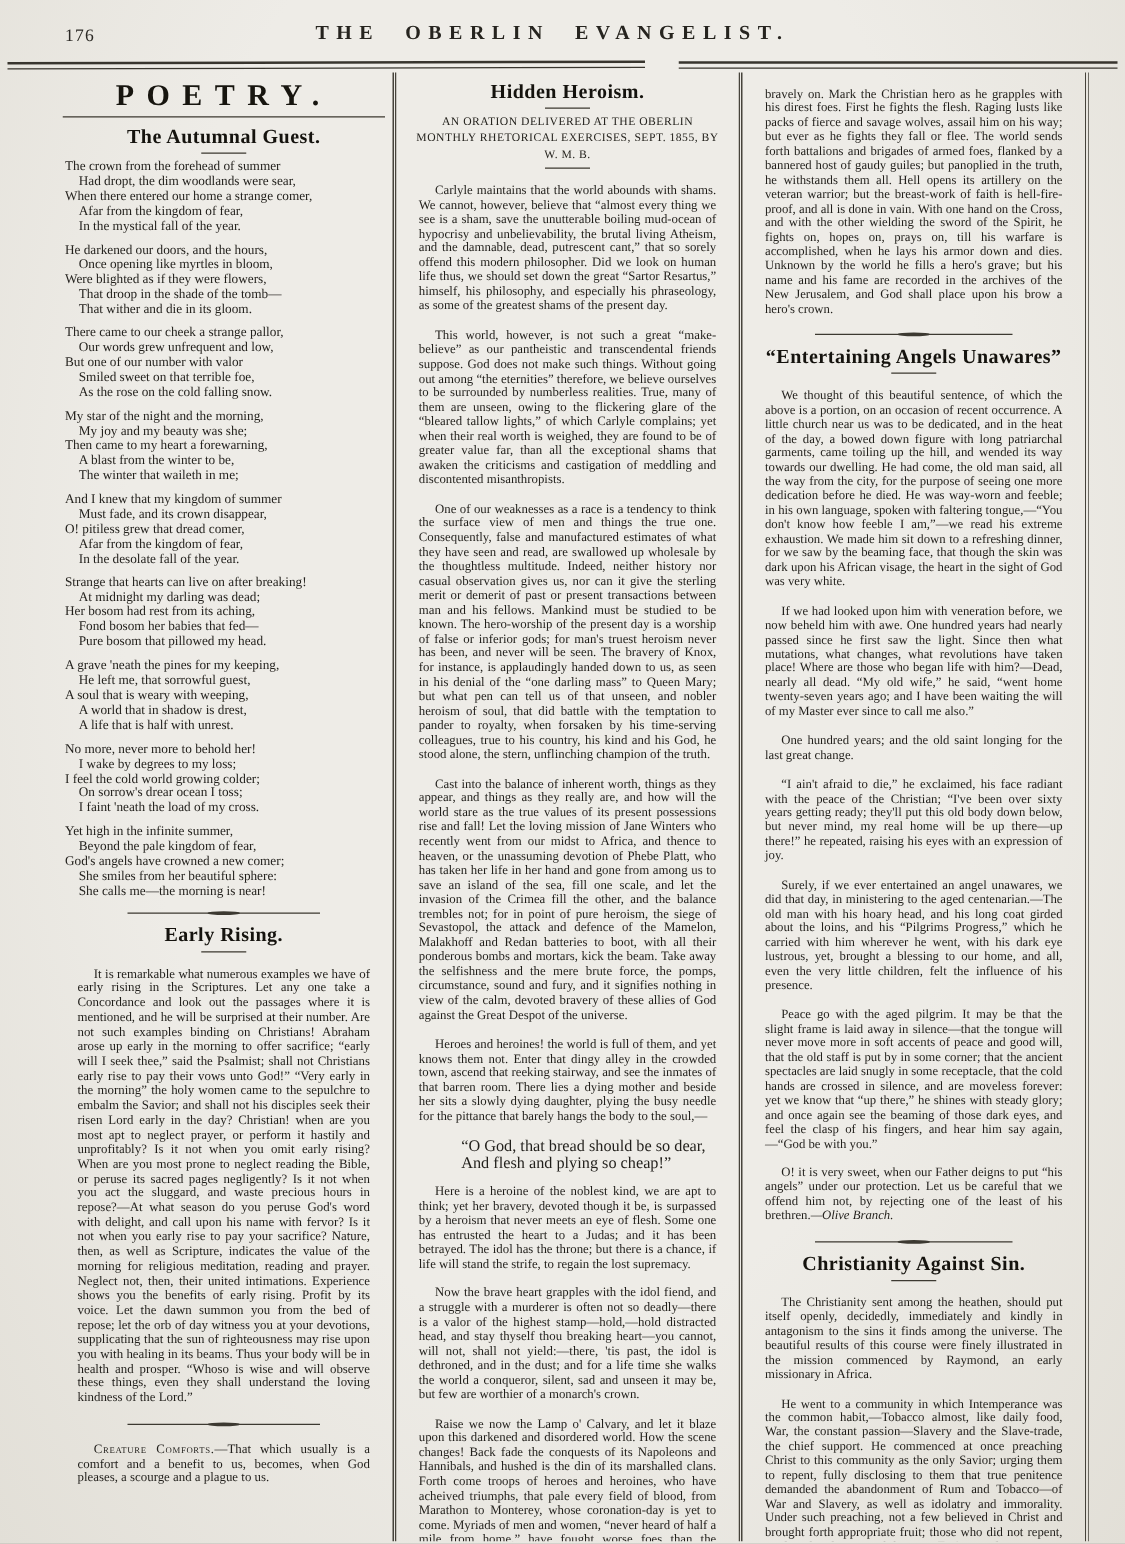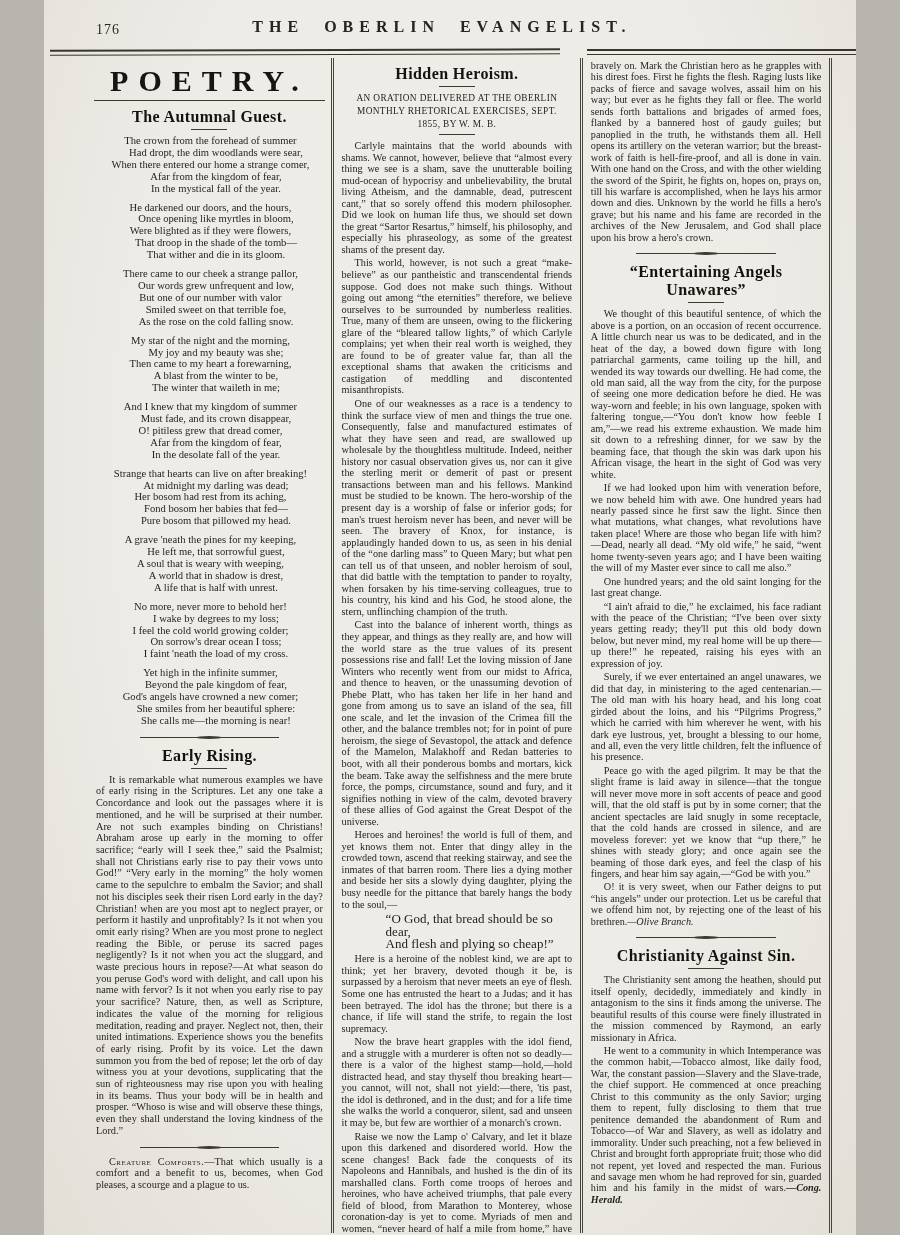--- a/index.html
+++ b/index.html
@@ -1,49 +1,49 @@
 <!DOCTYPE html>
 <html><head>
 <meta charset="utf-8">
 <style>
   html,body{margin:0;padding:0;background:#b8b5ae;}
   .page{
-    position:relative;width:812px;height:1235px;margin:0 auto;overflow:hidden;
+    position:relative;width:900px;height:1235px;margin:0 auto;overflow:hidden;
     background:radial-gradient(ellipse at 50% 38%, #eeece7 55%, #e2dfd7 100%);
     font-family:"Liberation Serif","DejaVu Serif",serif;color:#211f1b;
   }
   
   .page-number{position:absolute;left:52px;top:22px;font-size:14px;letter-spacing:1px;color:#2a2824;}
   .masthead{position:absolute;left:0;right:16px;top:18px;text-align:center;font-size:16px;font-weight:bold;
     letter-spacing:6px;word-spacing:10px;color:#26241f;}
   .head-rule{position:absolute;top:49px;height:3px;border-top:2px solid #38352e;border-bottom:1px solid #38352e;}
   .head-rule.left{left:6px;width:510px;transform:rotate(-0.15deg);}
   .head-rule.right{left:543px;width:351px;}
   
   .cols{position:absolute;top:58px;left:50px;right:18px;bottom:2px;display:flex;}
   .col{overflow:hidden;height:100%;}
   .col1{width:258px;}
   .col2{width:262px;}
   .col3{width:262px;}
   .vrule{width:3px;align-self:stretch;margin:0 6px;
     background:linear-gradient(90deg,#46433b 0 1px,transparent 1px 2px,#46433b 2px 3px);}
   
-  .poetry-banner{margin:6px 0 2px;text-align:center;font-size:30px;font-weight:bold;letter-spacing:10px;color:#17150f;}
+  .poetry-banner{margin:6px 0 2px;text-align:center;font-size:24px;font-weight:bold;letter-spacing:10px;color:#17150f;}
   .rule{border-top:1px solid #3c3931;margin:1px 0 4px;}
   .atitle{margin:7px 0 2px;text-align:center;font-size:16px;font-weight:bold;letter-spacing:.4px;color:#15130e;}
   .subtitle{margin:3px 6px 0;text-align:center;font-size:9.3px;line-height:13px;letter-spacing:.4px;color:#26241f;}
   .sdiv{width:36px;border-top:1px solid #3c3931;margin:3px auto 5px;}
   .tdiv{position:relative;width:60%;height:5px;margin:8px auto 6px;}
   .tdiv::before{content:"";position:absolute;left:0;right:0;top:2px;height:1px;background:#3c3931;}
   .tdiv::after{content:"";position:absolute;left:50%;top:1px;width:26px;height:3px;margin-left:-13px;background:#3c3931;border-radius:50%;}
-  .poem{margin-left:2px;text-align:center;}
+  .poem{margin-left:2px;}
   .stanza{margin:0 0 7px;font-size:10.6px;line-height:11.9px;}
   .pline{white-space:nowrap;}
   .pline.ind{padding-left:11px;}
-  .para{margin:2px;text-align:justify;text-indent:13px;}
+  .para{margin:12px;text-align:justify;text-indent:13px;}
   .para.noindent{text-indent:0;}
   .col1 .para{font-size:10.3px;line-height:11.7px;}
   .col2 .para{font-size:10.25px;line-height:11.55px;}
   .col3 .para{font-size:10.2px;line-height:11.45px;}
   .verse{margin:3px 0 3px 46px;font-size:13px;line-height:12.4px;}
   .lead{font-variant:small-caps;letter-spacing:.5px;}
   .sig{font-style:italic;}
   .sig.bold{font-weight:bold;}
 </style>
 </head>

